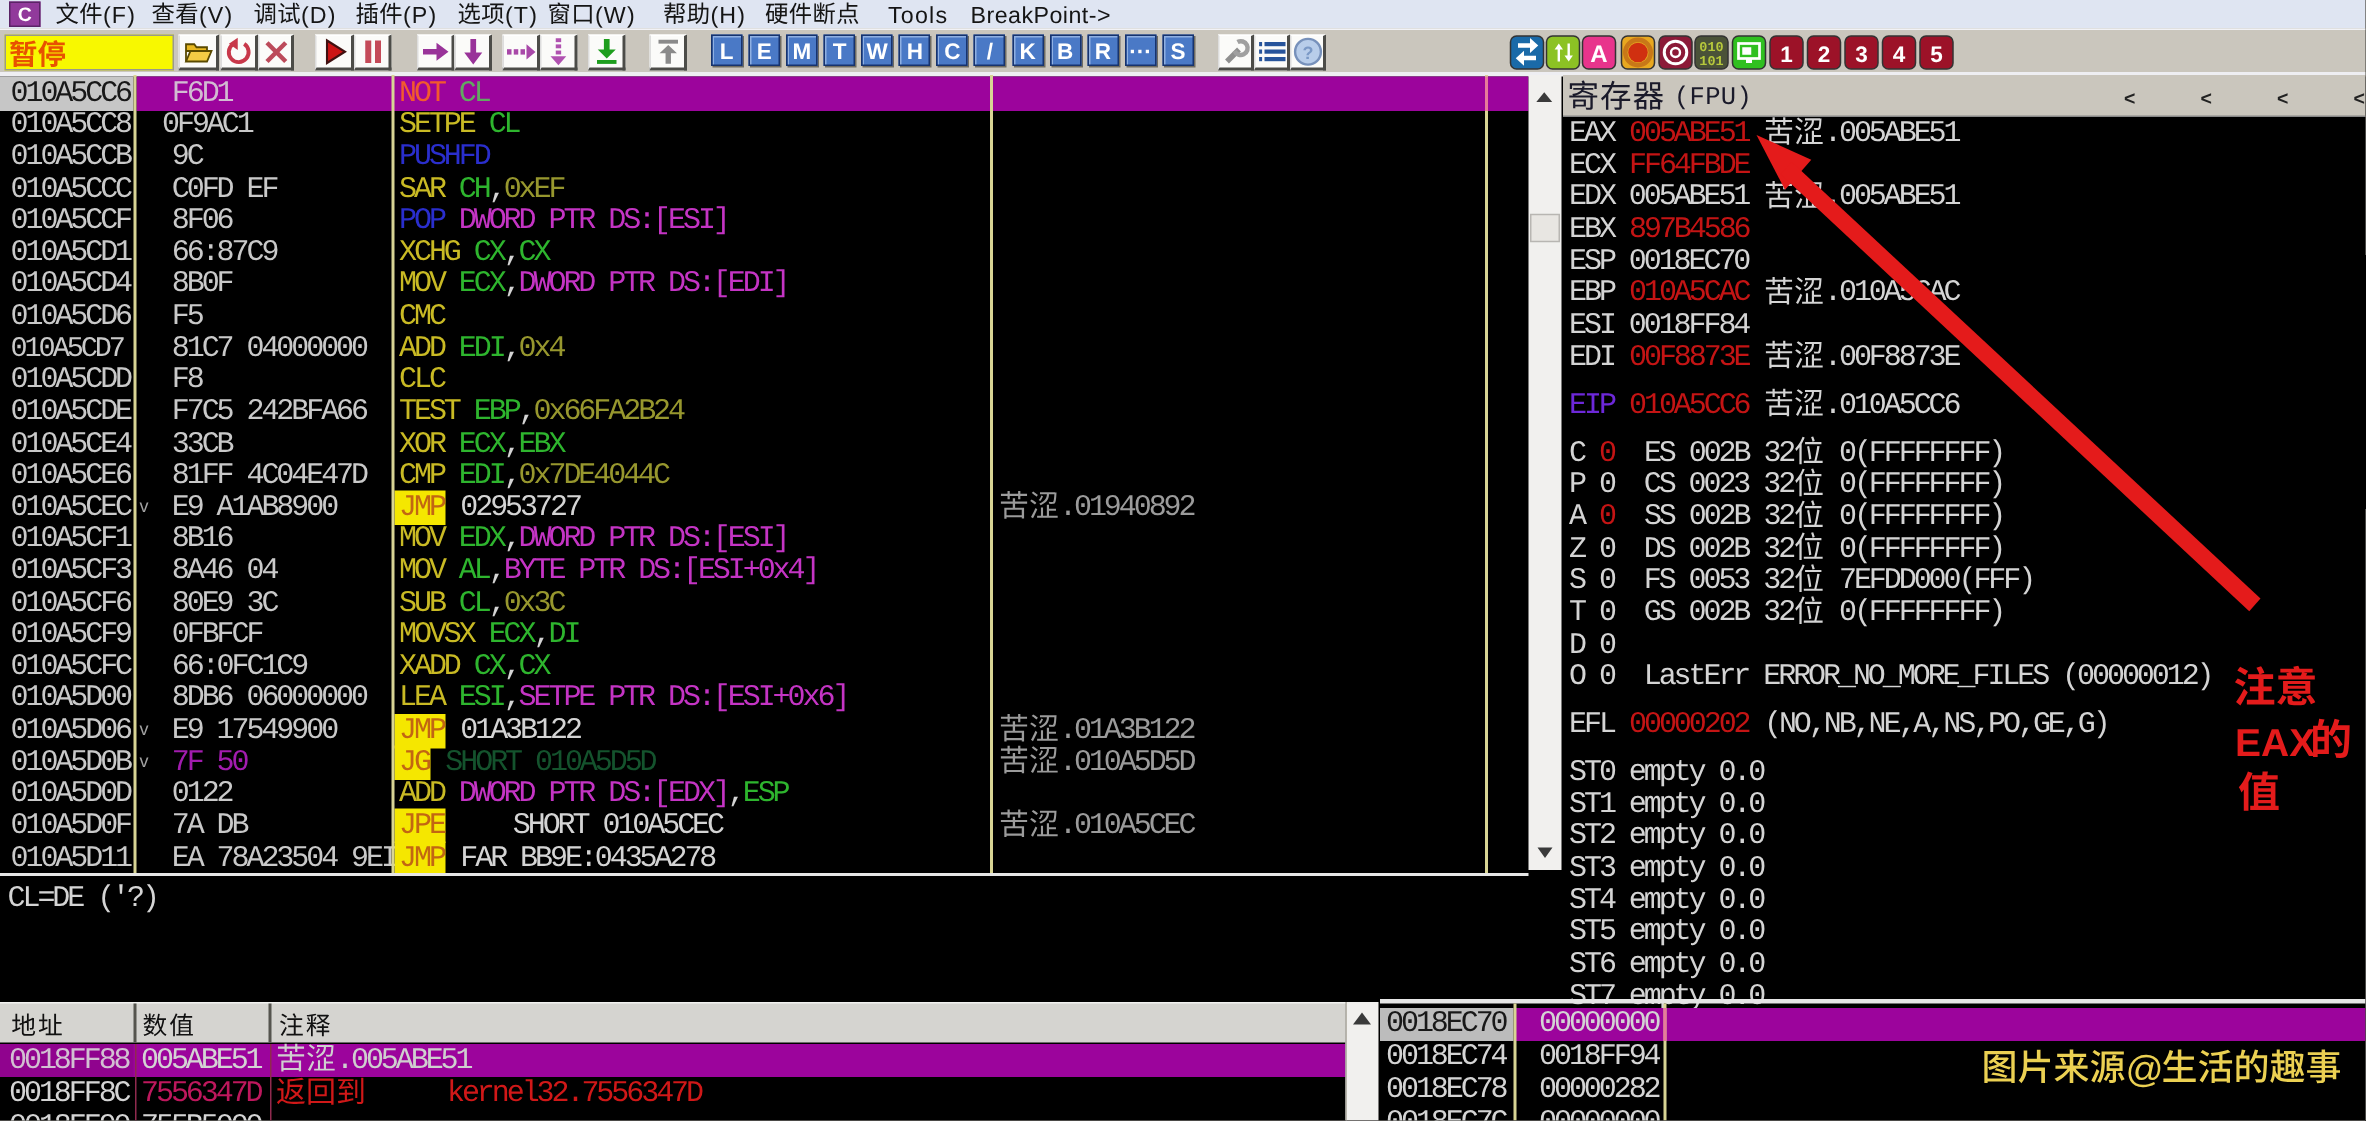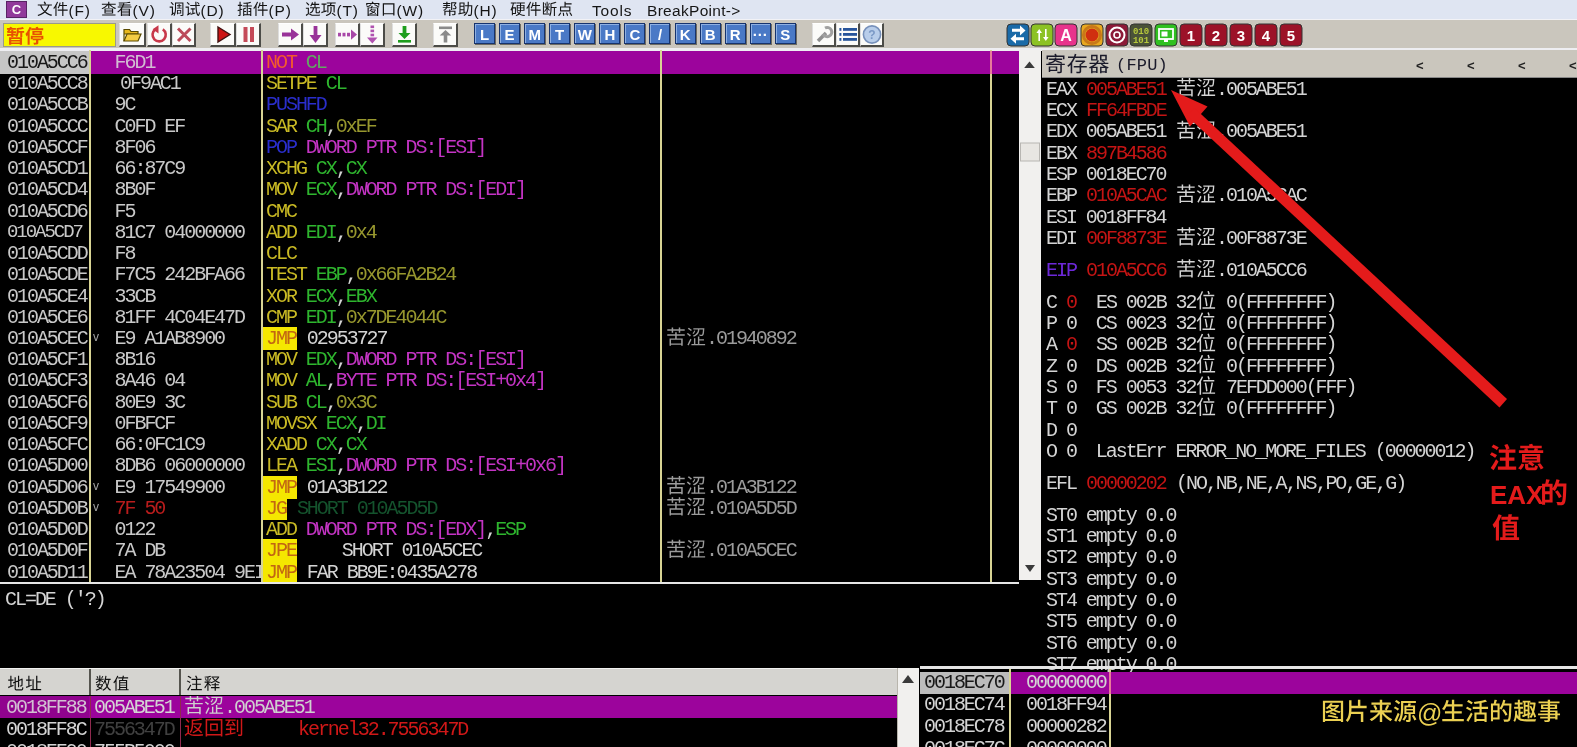--- a/index.html
+++ b/index.html
@@ -182,21 +182,21 @@
     </g>
   </svg>
 <div style="position:absolute;left:0px;top:50px;width:1577px;height:697px;background:#000;"></div>
 <div style="position:absolute;left:0px;top:47.5px;width:1577px;height:3.2px;background:#eeeef2;"></div>
 <div style="position:absolute;left:0px;top:50.8px;width:89px;height:23px;background:#c6c6c6;"></div>
 <div style="position:absolute;left:91px;top:50.8px;width:928px;height:23px;background:#9c049c;"></div>
 <div style="position:absolute;left:7px;top:52px;font-size:20px;line-height:21px;letter-spacing:-2.04px;white-space:pre;font-family:'Liberation Mono',monospace;"><span style="color:#181818;">010A5CC6</span></div>
 <div style="position:absolute;left:114.5px;top:52px;font-size:20px;line-height:21px;letter-spacing:-2.04px;white-space:pre;font-family:'Liberation Mono',monospace;"><span style="color:#d2bcd2;">F6D1</span></div>
 <div style="position:absolute;left:266px;top:52px;font-size:20px;line-height:21px;letter-spacing:-2.04px;white-space:pre;font-family:'Liberation Mono',monospace;"><span style="color:#f25a2e;">NOT</span><span style="color:#d4d4d4;"> </span><span style="color:#62a862;">CL</span></div>
 <div style="position:absolute;left:7px;top:73.23px;font-size:20px;line-height:21px;letter-spacing:-2.04px;white-space:pre;font-family:'Liberation Mono',monospace;"><span style="color:#c9c9c9;">010A5CC8</span></div>
-<div style="position:absolute;left:120px;top:73.23px;font-size:20px;line-height:21px;letter-spacing:-2.04px;white-space:pre;font-family:'Liberation Mono',monospace;"><span style="color:#c9c9c9;">0F9AC1</span></div>
+<div style="position:absolute;left:108px;top:73.23px;font-size:20px;line-height:21px;letter-spacing:-2.04px;white-space:pre;font-family:'Liberation Mono',monospace;"><span style="color:#c9c9c9;">0F9AC1</span></div>
 <div style="position:absolute;left:266px;top:73.23px;font-size:20px;line-height:21px;letter-spacing:-2.04px;white-space:pre;font-family:'Liberation Mono',monospace;"><span style="color:#c9ba24;">SETPE</span><span style="color:#d4d4d4;"> </span><span style="color:#2eb52e;">CL</span></div>
 <div style="position:absolute;left:7px;top:94.46px;font-size:20px;line-height:21px;letter-spacing:-2.04px;white-space:pre;font-family:'Liberation Mono',monospace;"><span style="color:#c9c9c9;">010A5CCB</span></div>
 <div style="position:absolute;left:114.5px;top:94.46px;font-size:20px;line-height:21px;letter-spacing:-2.04px;white-space:pre;font-family:'Liberation Mono',monospace;"><span style="color:#c9c9c9;">9C</span></div>
 <div style="position:absolute;left:266px;top:94.46px;font-size:20px;line-height:21px;letter-spacing:-2.04px;white-space:pre;font-family:'Liberation Mono',monospace;"><span style="color:#2a2ecd;">PUSHFD</span></div>
 <div style="position:absolute;left:7px;top:115.69px;font-size:20px;line-height:21px;letter-spacing:-2.04px;white-space:pre;font-family:'Liberation Mono',monospace;"><span style="color:#c9c9c9;">010A5CCC</span></div>
 <div style="position:absolute;left:114.5px;top:115.69px;font-size:20px;line-height:21px;letter-spacing:-2.04px;white-space:pre;font-family:'Liberation Mono',monospace;"><span style="color:#c9c9c9;">C0FD EF</span></div>
 <div style="position:absolute;left:266px;top:115.69px;font-size:20px;line-height:21px;letter-spacing:-2.04px;white-space:pre;font-family:'Liberation Mono',monospace;"><span style="color:#c9ba24;">SAR</span><span style="color:#d4d4d4;"> </span><span style="color:#2eb52e;">CH</span><span style="color:#d4d4d4;">,</span><span style="color:#97972e;">0xEF</span></div>
 <div style="position:absolute;left:7px;top:136.92px;font-size:20px;line-height:21px;letter-spacing:-2.04px;white-space:pre;font-family:'Liberation Mono',monospace;"><span style="color:#c9c9c9;">010A5CCF</span></div>
 <div style="position:absolute;left:114.5px;top:136.92px;font-size:20px;line-height:21px;letter-spacing:-2.04px;white-space:pre;font-family:'Liberation Mono',monospace;"><span style="color:#c9c9c9;">8F06</span></div>
 <div style="position:absolute;left:266px;top:136.92px;font-size:20px;line-height:21px;letter-spacing:-2.04px;white-space:pre;font-family:'Liberation Mono',monospace;"><span style="color:#2a2ecd;">POP</span><span style="color:#d4d4d4;"> </span><span style="color:#c434c4;">DWORD PTR DS:[ESI]</span></div>
@@ -239,29 +239,29 @@
 <div style="position:absolute;left:114.5px;top:391.68px;font-size:20px;line-height:21px;letter-spacing:-2.04px;white-space:pre;font-family:'Liberation Mono',monospace;"><span style="color:#c9c9c9;">80E9 3C</span></div>
 <div style="position:absolute;left:266px;top:391.68px;font-size:20px;line-height:21px;letter-spacing:-2.04px;white-space:pre;font-family:'Liberation Mono',monospace;"><span style="color:#c9ba24;">SUB</span><span style="color:#d4d4d4;"> </span><span style="color:#2eb52e;">CL</span><span style="color:#d4d4d4;">,</span><span style="color:#97972e;">0x3C</span></div>
 <div style="position:absolute;left:7px;top:412.91px;font-size:20px;line-height:21px;letter-spacing:-2.04px;white-space:pre;font-family:'Liberation Mono',monospace;"><span style="color:#c9c9c9;">010A5CF9</span></div>
 <div style="position:absolute;left:114.5px;top:412.91px;font-size:20px;line-height:21px;letter-spacing:-2.04px;white-space:pre;font-family:'Liberation Mono',monospace;"><span style="color:#c9c9c9;">0FBFCF</span></div>
 <div style="position:absolute;left:266px;top:412.91px;font-size:20px;line-height:21px;letter-spacing:-2.04px;white-space:pre;font-family:'Liberation Mono',monospace;"><span style="color:#c9ba24;">MOVSX</span><span style="color:#d4d4d4;"> </span><span style="color:#2eb52e;">ECX</span><span style="color:#d4d4d4;">,</span><span style="color:#2eb52e;">DI</span></div>
 <div style="position:absolute;left:7px;top:434.14px;font-size:20px;line-height:21px;letter-spacing:-2.04px;white-space:pre;font-family:'Liberation Mono',monospace;"><span style="color:#c9c9c9;">010A5CFC</span></div>
 <div style="position:absolute;left:114.5px;top:434.14px;font-size:20px;line-height:21px;letter-spacing:-2.04px;white-space:pre;font-family:'Liberation Mono',monospace;"><span style="color:#c9c9c9;">66:0FC1C9</span></div>
 <div style="position:absolute;left:266px;top:434.14px;font-size:20px;line-height:21px;letter-spacing:-2.04px;white-space:pre;font-family:'Liberation Mono',monospace;"><span style="color:#c9ba24;">XADD</span><span style="color:#d4d4d4;"> </span><span style="color:#2eb52e;">CX</span><span style="color:#d4d4d4;">,</span><span style="color:#2eb52e;">CX</span></div>
 <div style="position:absolute;left:7px;top:455.37px;font-size:20px;line-height:21px;letter-spacing:-2.04px;white-space:pre;font-family:'Liberation Mono',monospace;"><span style="color:#c9c9c9;">010A5D00</span></div>
 <div style="position:absolute;left:114.5px;top:455.37px;font-size:20px;line-height:21px;letter-spacing:-2.04px;white-space:pre;font-family:'Liberation Mono',monospace;"><span style="color:#c9c9c9;">8DB6 06000000</span></div>
-<div style="position:absolute;left:266px;top:455.37px;font-size:20px;line-height:21px;letter-spacing:-2.04px;white-space:pre;font-family:'Liberation Mono',monospace;"><span style="color:#c9ba24;">LEA</span><span style="color:#d4d4d4;"> </span><span style="color:#2eb52e;">ESI</span><span style="color:#d4d4d4;">,</span><span style="color:#c434c4;">DWORD PTR DS:[ESI+0x6]</span></div>
+<div style="position:absolute;left:266px;top:455.37px;font-size:20px;line-height:21px;letter-spacing:-2.04px;white-space:pre;font-family:'Liberation Mono',monospace;"><span style="color:#c9ba24;">LEA</span><span style="color:#d4d4d4;"> </span><span style="color:#2eb52e;">ESI</span><span style="color:#d4d4d4;">,</span><span style="color:#c434c4;">SETPE PTR DS:[ESI+0x6]</span></div>
 <div style="position:absolute;left:7px;top:476.6px;font-size:20px;line-height:21px;letter-spacing:-2.04px;white-space:pre;font-family:'Liberation Mono',monospace;"><span style="color:#c9c9c9;">010A5D06</span></div>
 <div style="position:absolute;left:93px;top:480.6px;color:#a2a2a2;font-size:12px;line-height:10px;font-family:'Liberation Sans',sans-serif;">v</div>
 <div style="position:absolute;left:114.5px;top:476.6px;font-size:20px;line-height:21px;letter-spacing:-2.04px;white-space:pre;font-family:'Liberation Mono',monospace;"><span style="color:#c9c9c9;">E9 17549900</span></div>
 <div style="position:absolute;left:266px;top:476.6px;font-size:20px;line-height:21px;letter-spacing:-2.04px;white-space:pre;font-family:'Liberation Mono',monospace;"><span style="background:#f5e700;color:#c26612;padding:0 1px 0 3px;margin-left:-3px;">JMP</span><span style="color:#d4d4d4;"> 01A3B122</span></div>
 <div style="position:absolute;left:706px;top:476.6px;font-size:20px;line-height:21px;letter-spacing:-2.04px;white-space:pre;font-family:'Liberation Mono',monospace;"><span style="color:#9b9b9b;">.01A3B122</span></div>
 <div style="position:absolute;left:7px;top:497.83px;font-size:20px;line-height:21px;letter-spacing:-2.04px;white-space:pre;font-family:'Liberation Mono',monospace;"><span style="color:#c9c9c9;">010A5D0B</span></div>
 <div style="position:absolute;left:93px;top:501.83px;color:#a2a2a2;font-size:12px;line-height:10px;font-family:'Liberation Sans',sans-serif;">v</div>
-<div style="position:absolute;left:114.5px;top:497.83px;font-size:20px;line-height:21px;letter-spacing:-2.04px;white-space:pre;font-family:'Liberation Mono',monospace;"><span style="color:#b91c1c;">7F 50</span></div>
+<div style="position:absolute;left:114.5px;top:497.83px;font-size:20px;line-height:21px;letter-spacing:-2.04px;white-space:pre;font-family:'Liberation Mono',monospace;"><span style="color:#a21caf;">7F 50</span></div>
 <div style="position:absolute;left:266px;top:497.83px;font-size:20px;line-height:21px;letter-spacing:-2.04px;white-space:pre;font-family:'Liberation Mono',monospace;"><span style="background:#f5e700;color:#c26612;padding:0 1px 0 3px;margin-left:-3px;">JG</span><span style="color:#14532d;"> SHORT 010A5D5D</span></div>
 <div style="position:absolute;left:706px;top:497.83px;font-size:20px;line-height:21px;letter-spacing:-2.04px;white-space:pre;font-family:'Liberation Mono',monospace;"><span style="color:#9b9b9b;">.010A5D5D</span></div>
 <div style="position:absolute;left:7px;top:519.06px;font-size:20px;line-height:21px;letter-spacing:-2.04px;white-space:pre;font-family:'Liberation Mono',monospace;"><span style="color:#c9c9c9;">010A5D0D</span></div>
 <div style="position:absolute;left:114.5px;top:519.06px;font-size:20px;line-height:21px;letter-spacing:-2.04px;white-space:pre;font-family:'Liberation Mono',monospace;"><span style="color:#c9c9c9;">0122</span></div>
 <div style="position:absolute;left:266px;top:519.06px;font-size:20px;line-height:21px;letter-spacing:-2.04px;white-space:pre;font-family:'Liberation Mono',monospace;"><span style="color:#c9ba24;">ADD</span><span style="color:#d4d4d4;"> </span><span style="color:#c434c4;">DWORD PTR DS:[EDX]</span><span style="color:#d4d4d4;">,</span><span style="color:#2eb52e;">ESP</span></div>
 <div style="position:absolute;left:7px;top:540.29px;font-size:20px;line-height:21px;letter-spacing:-2.04px;white-space:pre;font-family:'Liberation Mono',monospace;"><span style="color:#c9c9c9;">010A5D0F</span></div>
 <div style="position:absolute;left:114.5px;top:540.29px;font-size:20px;line-height:21px;letter-spacing:-2.04px;white-space:pre;font-family:'Liberation Mono',monospace;"><span style="color:#c9c9c9;">7A DB</span></div>
 <div style="position:absolute;left:266px;top:540.29px;font-size:20px;line-height:21px;letter-spacing:-2.04px;white-space:pre;font-family:'Liberation Mono',monospace;"><span style="background:#f5e700;color:#c26612;padding:0 1px 0 3px;margin-left:-3px;">JPE</span><span style="color:#d4d4d4;padding-left:35px;"> SHORT 010A5CEC</span></div>
 <div style="position:absolute;left:706px;top:540.29px;font-size:20px;line-height:21px;letter-spacing:-2.04px;white-space:pre;font-family:'Liberation Mono',monospace;"><span style="color:#9b9b9b;">.010A5CEC</span></div>
 <div style="position:absolute;left:7px;top:561.52px;font-size:20px;line-height:21px;letter-spacing:-2.04px;white-space:pre;font-family:'Liberation Mono',monospace;"><span style="color:#c9c9c9;">010A5D11</span></div>
@@ -342,21 +342,21 @@
 <div style="position:absolute;left:1046px;top:653.8px;font-size:20px;line-height:21px;letter-spacing:-2.04px;white-space:pre;font-family:'Liberation Mono',monospace;"><span style="color:#d4d4d4;">ST7 empty 0.0</span></div>
 <div style="position:absolute;left:0px;top:668px;width:897px;height:27px;background:#d5d4d0;border-top:1.5px solid #f2f2f0;"></div>
 <div style="position:absolute;left:89px;top:669px;width:2px;height:26px;background:#55544e;"></div>
 <div style="position:absolute;left:179px;top:669px;width:2px;height:26px;background:#55544e;"></div>
 <div style="position:absolute;left:0px;top:696px;width:897px;height:22px;background:#9c049c;"></div>
 <div style="position:absolute;left:0px;top:696px;width:89px;height:22px;background:#90038e;"></div>
 <div style="position:absolute;left:6px;top:696.5px;font-size:20px;line-height:21px;letter-spacing:-2.04px;white-space:pre;font-family:'Liberation Mono',monospace;"><span style="color:#d2c0d2;">0018FF88</span></div>
 <div style="position:absolute;left:94px;top:696.5px;font-size:20px;line-height:21px;letter-spacing:-2.04px;white-space:pre;font-family:'Liberation Mono',monospace;"><span style="color:#d4d4d4;">005ABE51</span></div>
 <div style="position:absolute;left:224px;top:696.5px;font-size:20px;line-height:21px;letter-spacing:-2.04px;white-space:pre;font-family:'Liberation Mono',monospace;"><span style="color:#cfcfcf;">.005ABE51</span></div>
 <div style="position:absolute;left:6px;top:718.7px;font-size:20px;line-height:21px;letter-spacing:-2.04px;white-space:pre;font-family:'Liberation Mono',monospace;"><span style="color:#d4d4d4;">0018FF8C</span></div>
-<div style="position:absolute;left:94px;top:718.7px;font-size:20px;line-height:21px;letter-spacing:-2.04px;white-space:pre;font-family:'Liberation Mono',monospace;"><span style="color:#404040;">7556347D</span></div>
+<div style="position:absolute;left:94px;top:718.7px;font-size:20px;line-height:21px;letter-spacing:-2.04px;white-space:pre;font-family:'Liberation Mono',monospace;"><span style="color:#be185d;">7556347D</span></div>
 <div style="position:absolute;left:244px;top:718.7px;font-size:20px;line-height:21px;letter-spacing:-2.04px;white-space:pre;font-family:'Liberation Mono',monospace;margin-left:44px;"><span style="color:#d01818;"> kernel32.7556347D</span></div>
 <div style="position:absolute;left:6px;top:740.9px;font-size:20px;line-height:21px;letter-spacing:-2.04px;white-space:pre;font-family:'Liberation Mono',monospace;"><span style="color:#d4d4d4;">0018FF90</span></div>
 <div style="position:absolute;left:94px;top:740.9px;font-size:20px;line-height:21px;letter-spacing:-2.04px;white-space:pre;font-family:'Liberation Mono',monospace;"><span style="color:#d4d4d4;">755B5000</span></div>
 <div style="position:absolute;left:89.5px;top:696px;width:1.5px;height:51px;background:#8f2a4e;"></div>
 <div style="position:absolute;left:179.5px;top:696px;width:1.5px;height:51px;background:#8f2a4e;"></div>
 <div style="position:absolute;left:897px;top:668px;width:22px;height:79px;background:#f1f0ee;border-left:1px solid #b8b5ac;"></div>
 <svg style="position:absolute;left:897px;top:668px" width="22" height="79">
     <path d="M11 7 L17 15 L5 15 Z" fill="#3a3a3a"></path>
   </svg>
 <div style="position:absolute;left:920px;top:666px;width:657px;height:2.5px;background:#e6e6e6;"></div>

